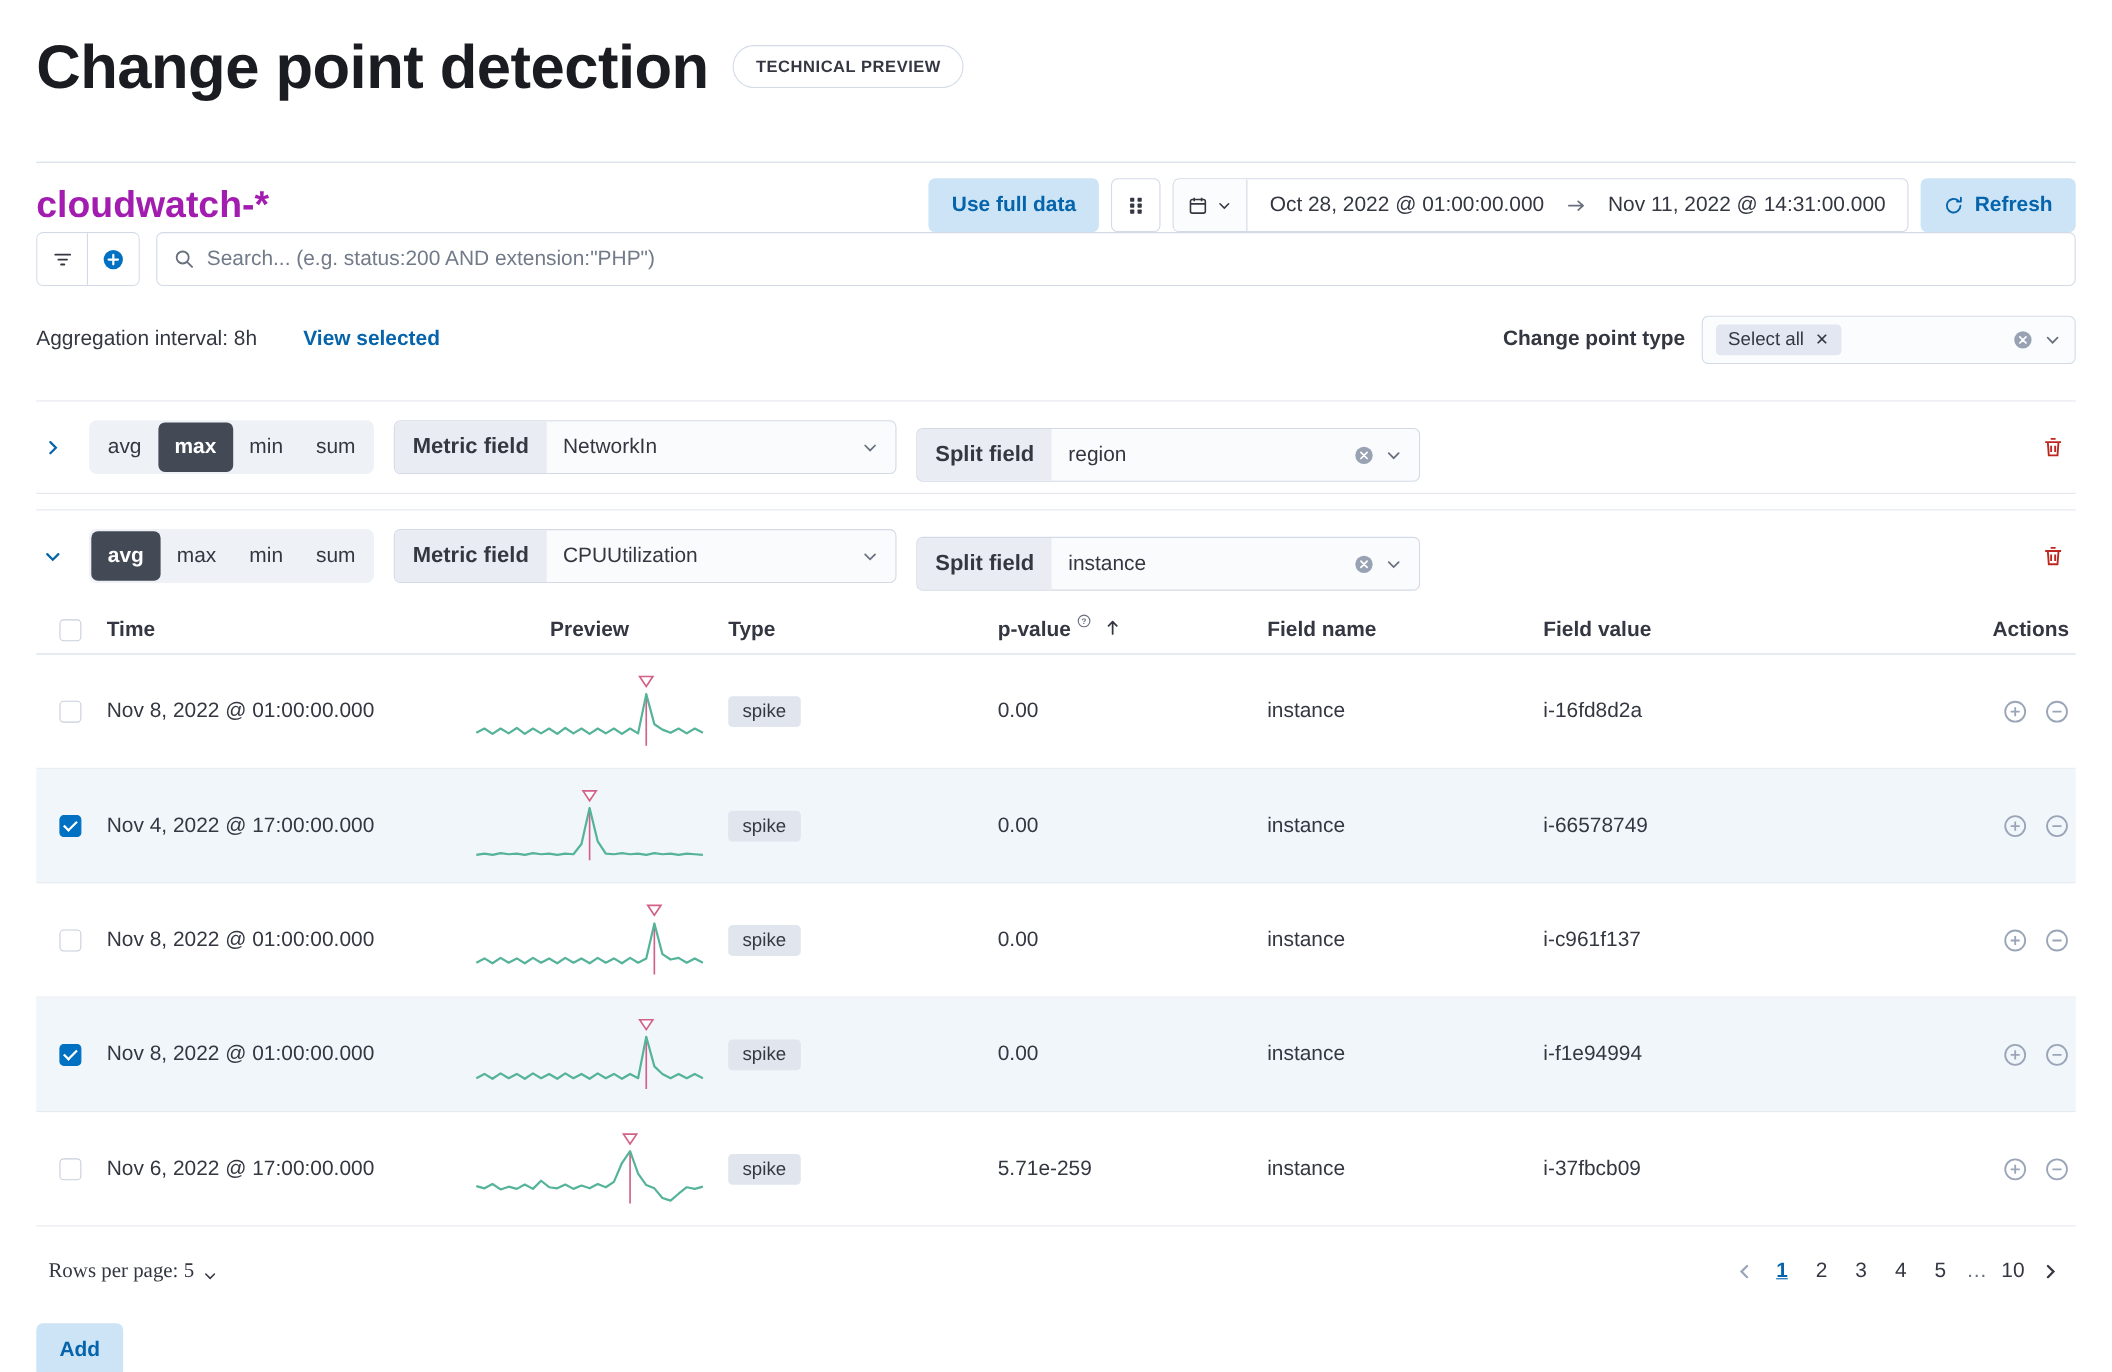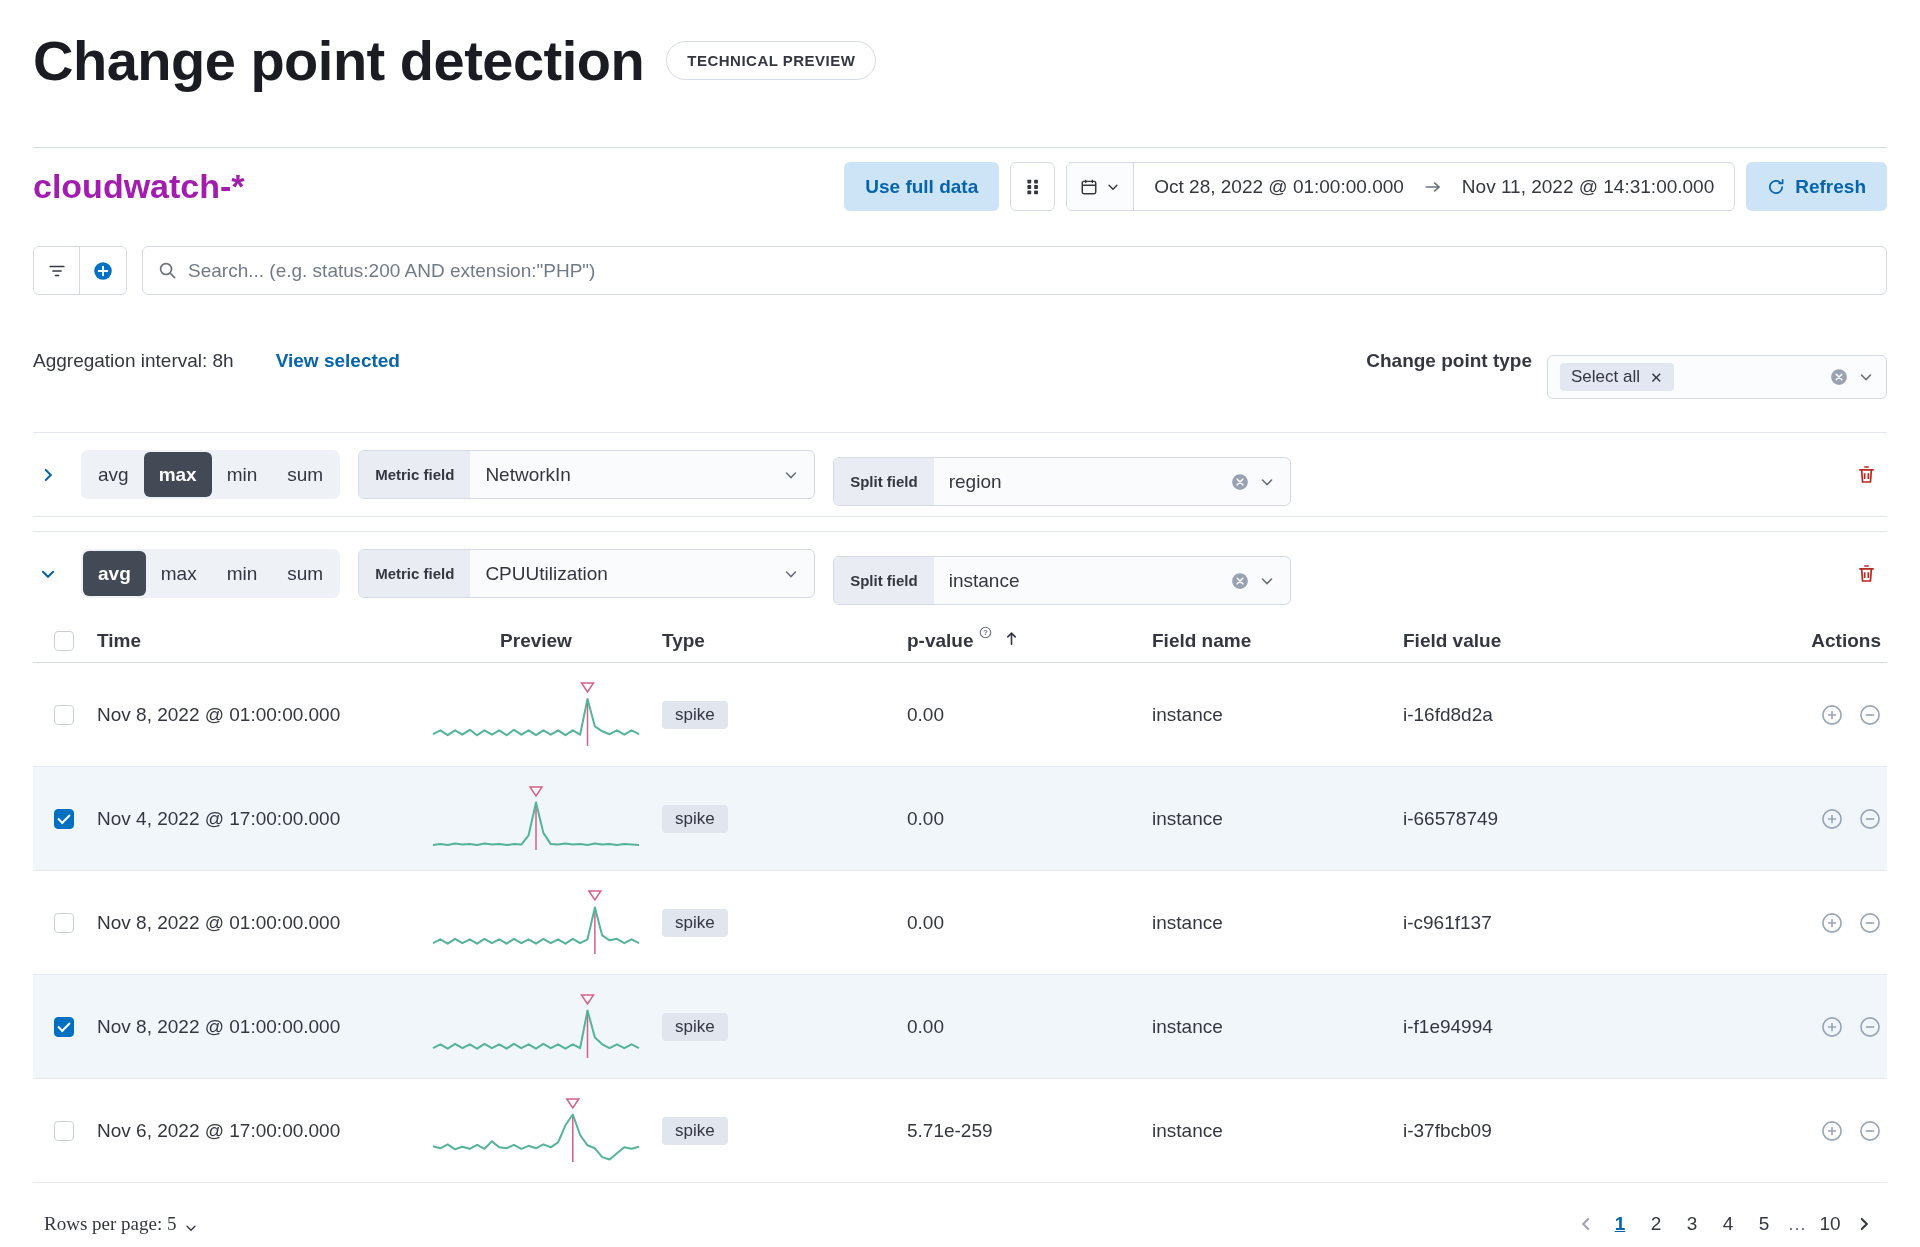--- a/index.html
+++ b/index.html
@@ -15,48 +15,48 @@
   .toolbar-row{display:flex;justify-content:space-between;align-items:center;margin-top:14px;}
   .index-title{font-size:34px;font-weight:700;color:#a21caf;}
   .toolbar-right{display:flex;align-items:center;gap:11px;}
   .btn-light{display:inline-flex;align-items:center;gap:10px;background:#cce4f5;color:#0564ab;font-weight:600;font-size:19px;border:none;border-radius:6px;height:49px;padding:0 21px;cursor:pointer;font-family:inherit;}
   .btn-icon-square{width:45px;height:49px;border:1px solid #d3dae6;border-radius:6px;background:#fff;display:inline-flex;align-items:center;justify-content:center;cursor:pointer;}
   .datepicker{display:flex;align-items:stretch;height:49px;border:1px solid #d3dae6;border-radius:6px;background:#fff;overflow:hidden;}
   .dp-cal{display:flex;align-items:center;gap:8px;padding:0 13px;border-right:1px solid #d3dae6;background:#fbfcfd;color:#343741;cursor:pointer;}
   .dp-date{display:flex;align-items:center;padding:0 20px;font-size:19px;color:#343741;cursor:pointer;white-space:nowrap;}
   .dp-arrow{display:flex;align-items:center;color:#69707d;}
 
-  .search-row{display:flex;gap:15px;margin-top:35px;}
+  .search-row{display:flex;gap:15px;}
   .filter-group{display:flex;height:49px;border:1px solid #d3dae6;border-radius:6px;overflow:hidden;background:#fff;}
   .fg-btn{width:46px;display:flex;align-items:center;justify-content:center;background:#fff;border:none;cursor:pointer;color:#343741;}
   .fg-btn:first-child{border-right:1px solid #d3dae6;}
   .search-box{flex:1;display:flex;align-items:center;gap:11px;height:49px;border:1px solid #d3dae6;border-radius:6px;padding:0 15px;background:#fff;color:#69707d;}
   .search-box input{border:none;outline:none;flex:1;font-size:19px;font-family:inherit;color:#343741;background:transparent;}
   .search-box input::placeholder{color:#717a88;opacity:1;}
 
   .meta-row{display:flex;justify-content:space-between;align-items:center;margin-top:27px;}
   .meta-left{display:flex;align-items:center;gap:42px;}
   .link{color:#0564ab;font-weight:600;cursor:pointer;font-size:19px;}
   .meta-right{display:flex;align-items:center;gap:15px;}
   .meta-label{font-weight:700;font-size:19px;}
-  .combo{width:340px;height:44px;border:1px solid #d3dae6;border-radius:6px;background:#fbfcfd;display:flex;align-items:center;gap:3px;padding:0 12px;cursor:pointer;margin-top:33px;}
+  .combo{width:340px;height:44px;border:1px solid #d3dae6;border-radius:6px;background:#fbfcfd;display:flex;align-items:center;gap:3px;padding:0 12px;cursor:pointer;}
   .combo-pill{display:inline-flex;align-items:center;gap:10px;background:#e2e7f1;border-radius:4px;padding:4px 11px;font-size:17px;color:#343741;}
   .pill-x{font-size:15px;color:#343741;cursor:pointer;line-height:1;}
   .combo-right{margin-left:auto;display:flex;align-items:center;gap:10px;color:#69707d;}
 
   .config{border-top:1px solid #e3e7ee;padding:10px 0;}
   .config.collapsed{border-bottom:1px solid #e3e7ee;margin-top:33px;}
   .config.expanded{margin-top:14px;padding-bottom:0;}
   .config-head{display:flex;align-items:center;gap:18px;}
   .chev-btn{width:30px;height:30px;border:none;background:none;color:#0564ab;cursor:pointer;display:flex;align-items:center;justify-content:center;}
   .btn-group{display:flex;background:#eef2f7;border-radius:7px;padding:2px;height:49px;align-items:center;}
   .btn-group button{border:none;background:transparent;font-size:19px;font-family:inherit;color:#343741;padding:0 15px;height:45px;border-radius:6px;cursor:pointer;font-weight:500;}
   .btn-group button.selected{background:#434a56;color:#fff;font-weight:600;}
   .field-control{display:flex;height:49px;border:1px solid #d3dae6;border-radius:6px;overflow:hidden;background:#f9fbfd;}
-  .fc-prepend{display:flex;align-items:center;padding:0 16px;background:#e9edf3;font-weight:700;font-size:15px;color:#343741;white-space:nowrap;}
+  .fc-prepend{display:flex;align-items:center;padding:0 16px;background:#e9edf3;font-weight:700;font-size:20px;color:#343741;white-space:nowrap;}
   .fc-value{display:flex;align-items:center;gap:10px;padding:0 15px;flex:1;font-size:19px;color:#343741;cursor:pointer;}
   .fc-caret{margin-left:auto;color:#69707d;display:flex;align-items:center;gap:10px;}
   .metric-control{width:457px;}
   .split-control{width:458px;margin-top:14px;}
   .trash-btn{margin-left:auto;border:none;background:none;color:#bd271e;cursor:pointer;width:42px;height:42px;display:flex;align-items:center;justify-content:center;}
 
   .table{margin-top:14px;}
   .thead{display:flex;align-items:center;height:44px;border-bottom:1px solid #d3dae6;font-weight:700;font-size:19px;text-align:right;}
   .trow{display:flex;align-items:center;height:104px;border-bottom:1px solid #e7eaf0;}
   .trow.selected{background:#f1f6fb;}

